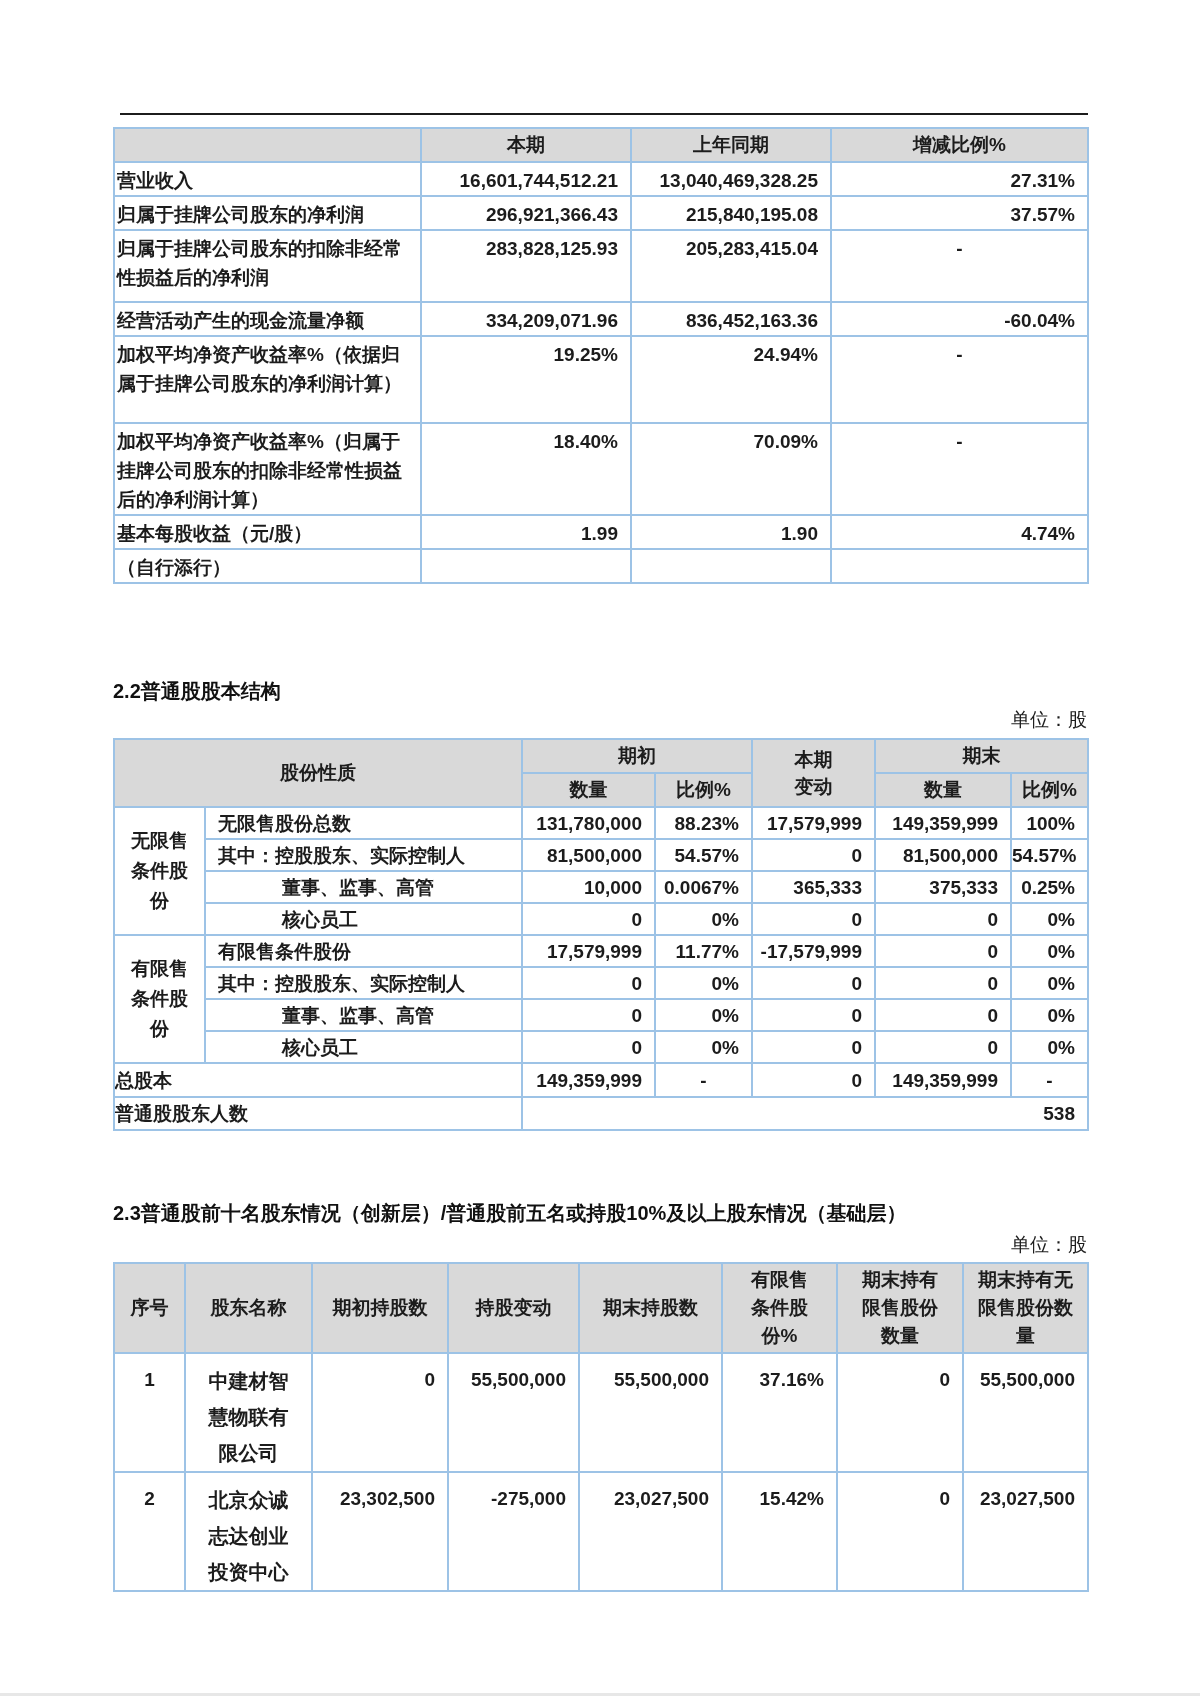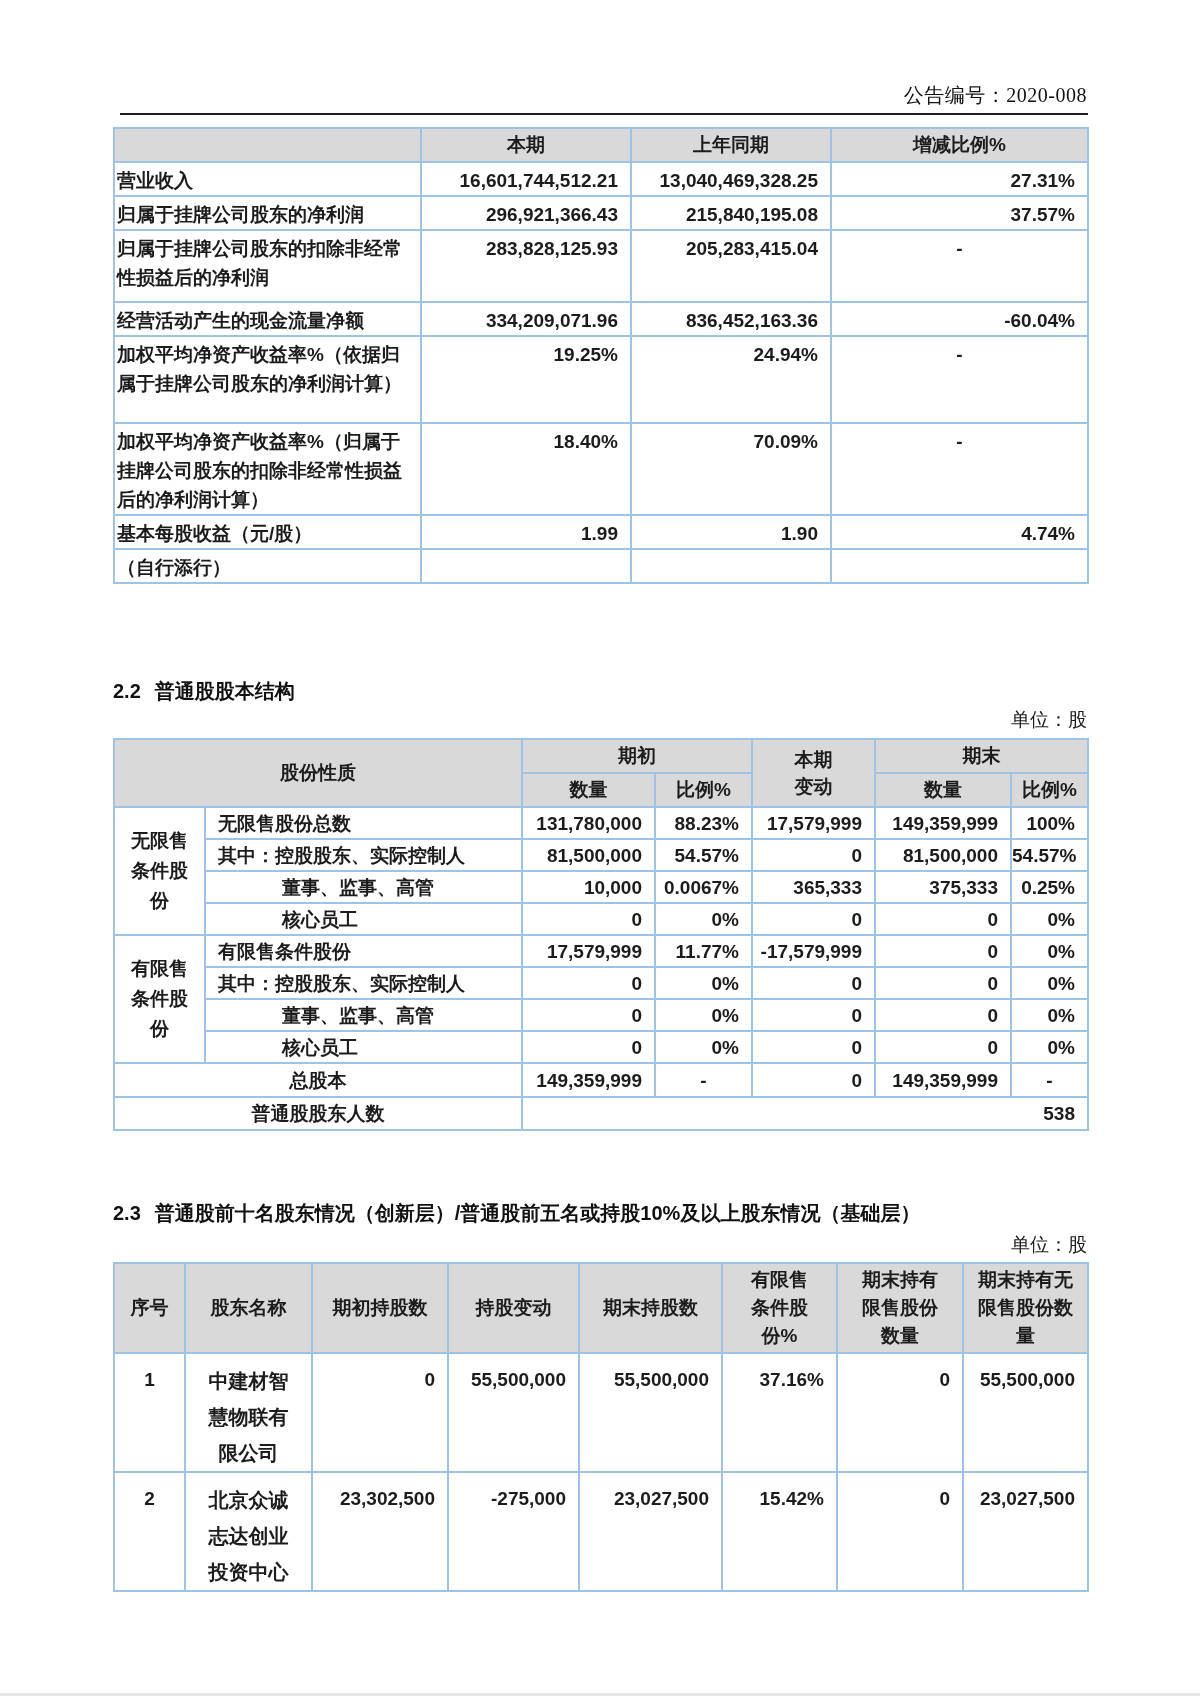--- a/index.html
+++ b/index.html
@@ -40,35 +40,35 @@
   
   .t1{position:absolute;top:127px;left:113px;width:974px;border-radius:22px;}
   .t1 td{vertical-align:top;line-height:29px;padding-top:3px;}
   .t1 td.lbl{padding-right:6px;}
   .t1 th{height:32px;}
   
   .sec-heading{
     position:absolute;left:113px;
     font-size:20px;font-weight:700;color:#111;
   }
-  .sec-num{margin-right:14px;}
+  .sec-num{}
   .unit{
     position:absolute;left:113px;width:974px;text-align:right;
     font-size:19px;font-weight:400;color:#1c1c1c;
   }
   
   .t2{position:absolute;top:738px;left:113px;width:974px;}
   .t2 td{vertical-align:middle;line-height:27px;}
   .t2 .grp{
     text-align:center;vertical-align:middle;
     line-height:30px;padding:0 14px;
   }
   .t2 .lbl{padding-left:12px;border-radius:13px;}
   .t2 .ind{padding-left:76px;}
-  .t2 .total-lbl{text-align:center;}
+  .t2 .total-lbl{text-align:left;}
   .narrow{display:inline-block;width:46px;line-height:27px;}
   
   .t3{position:absolute;top:1262px;left:113px;width:974px;}
   .t3 th{line-height:28px;vertical-align:middle;}
   .t3 td{vertical-align:top;padding-top:9px;line-height:33px;}
   .t3 .name-cell{text-align:center;}
   .name-wrap{display:inline-block;width:96px;font-size:20px;line-height:36px;text-align:center;}
   .w-ratio{display:inline-block;width:72px;}
   .w-restricted{display:inline-block;width:80px;}
   .w-unrestricted{display:inline-block;width:98px;}
@@ -76,21 +76,20 @@
   .bottom-edge{
     position:absolute;left:0;bottom:1px;width:1200px;height:3px;
     background:#e7e7e7;
   }
 </style>
 </head>
 <body>
 
 <div class="page">
 
-  <div class="announce">公告编号：2020-008</div>
   <div class="header-rule"></div>
 
   <table class="t1">
     <colgroup>
         <col style="width:307px">
         <col style="width:210px">
         <col style="width:200px">
         <col style="width:257px">
       </colgroup>
     <tbody>

